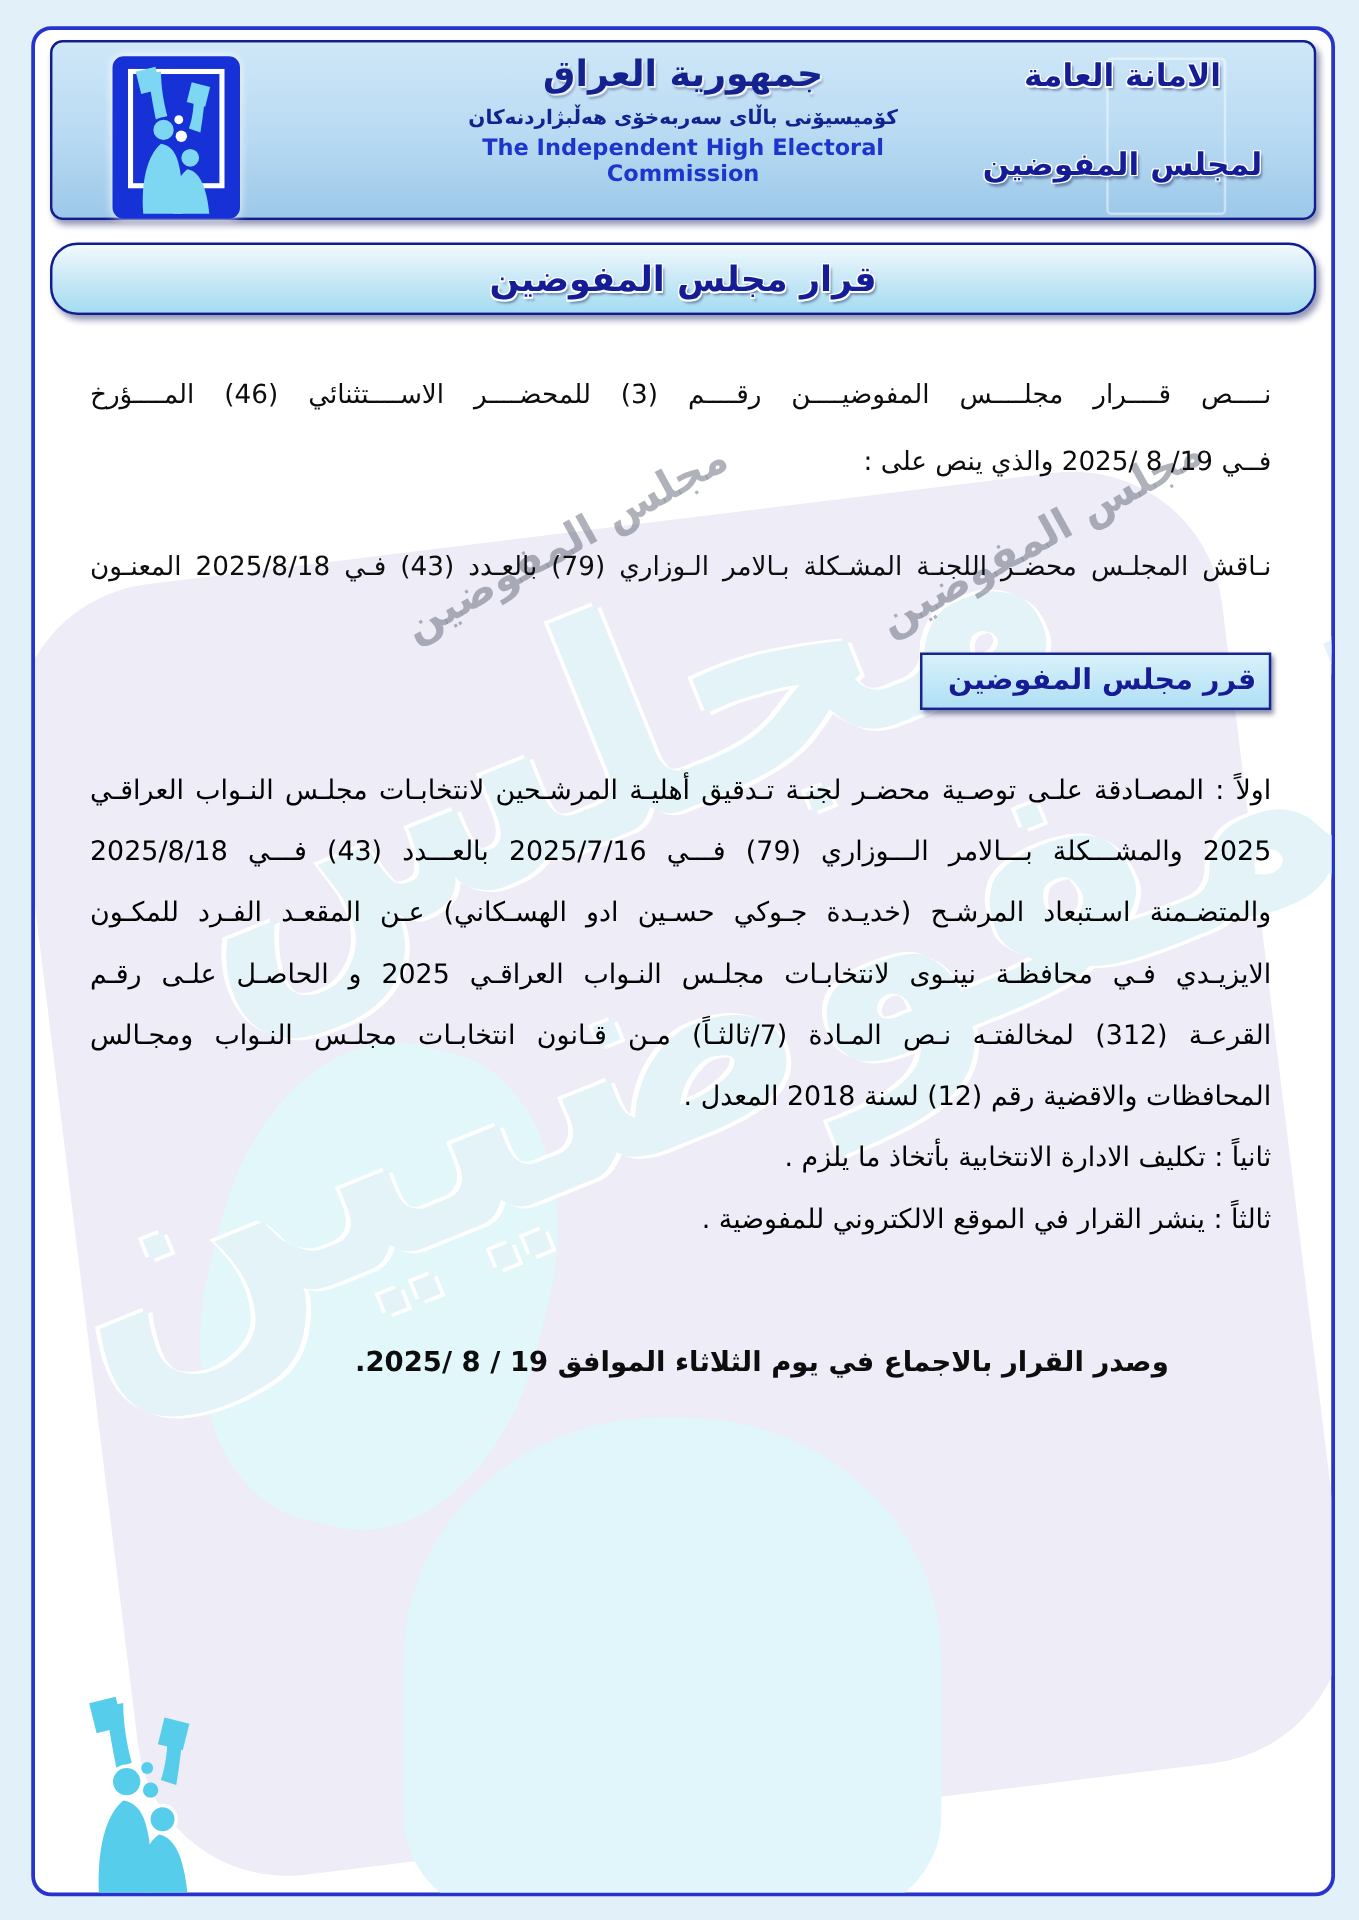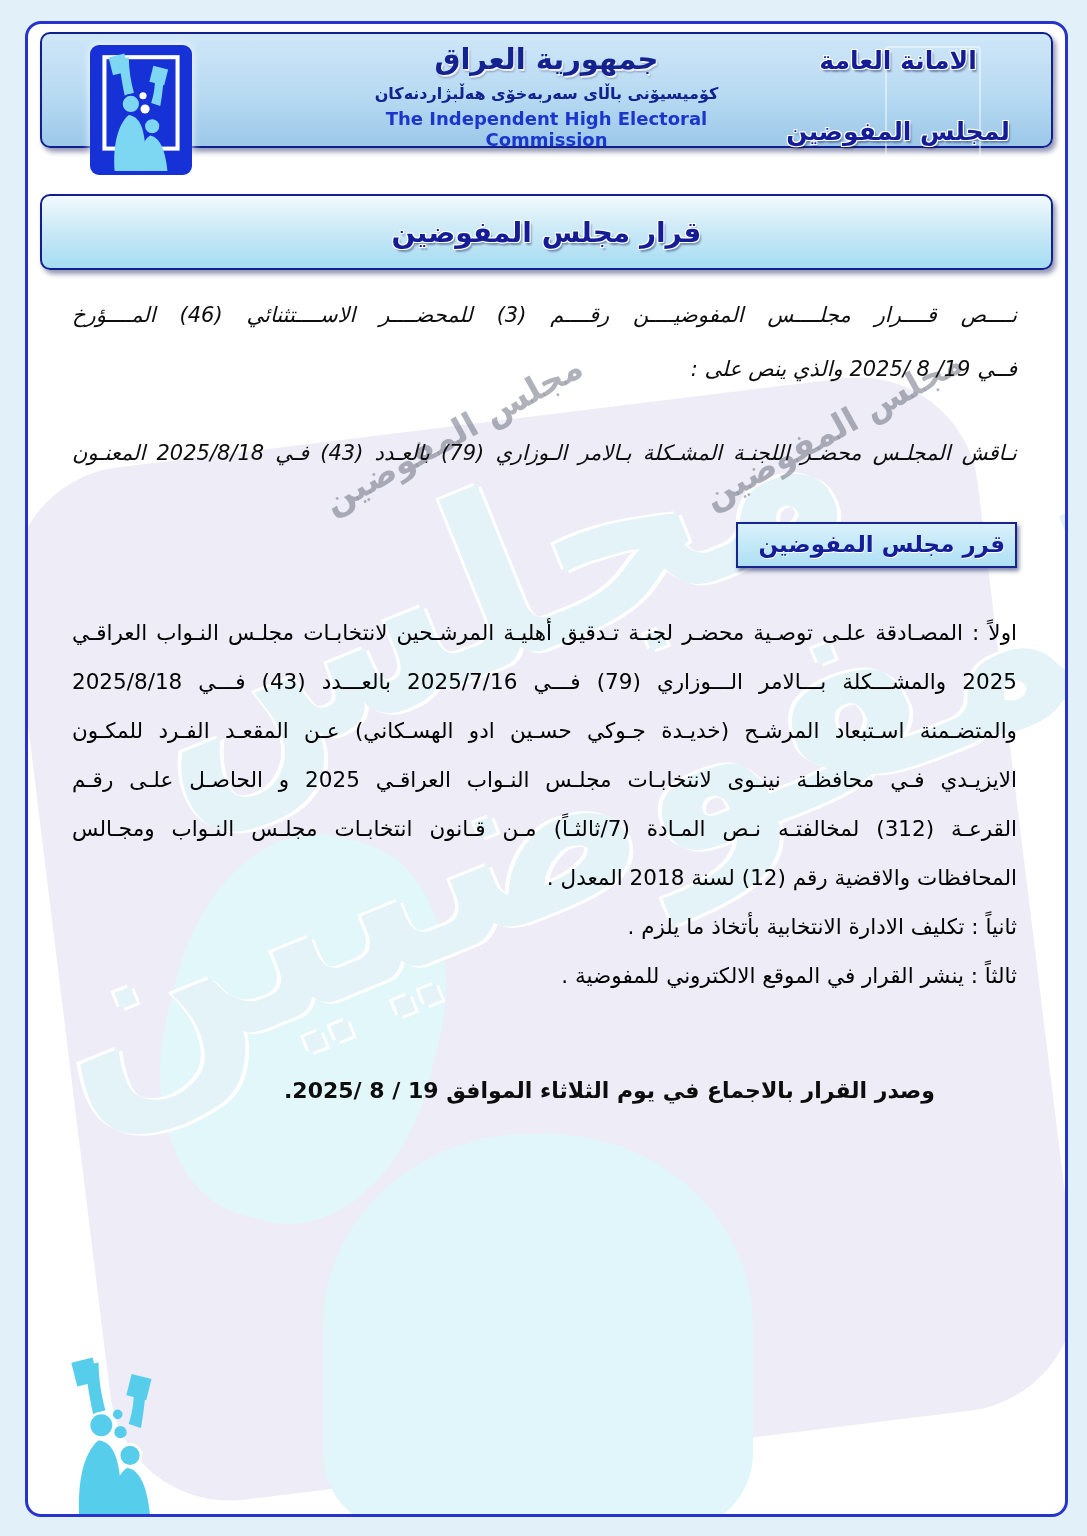--- a/index.html
+++ b/index.html
@@ -47,21 +47,21 @@
     color: rgba(110,115,130,0.55);
     transform: rotate(-29deg);
     white-space: nowrap;
   }
   .wm-gray-1 { left: 280px; top: 390px; }
   .wm-gray-2 { left: 660px; top: 385px; }
   .wm-bottom-logo { left: 8px; top: 1322px; width: 158px; height: 175px; }
   
   .header-box {
     position: absolute; z-index: 2;
-    left: 12px; right: 12px; top: 8px; height: 116px;
+    left: 12px; right: 12px; top: 8px; height: 144px;
     border: 2px solid #111f8e; border-radius: 10px;
     background: linear-gradient(180deg, #cfe7f8 0%, #b7daf2 55%, #9cc8e9 100%);
     box-shadow: 3px 4px 5px rgba(15,25,90,0.45);
     text-decoration: underline;
   }
   .logo {
     position: absolute; left: 48px; top: 11px;
     width: 102px; height: 130px;
     background: #1631d6; border-radius: 9px;
     box-shadow: 0 0 8px rgba(255,255,255,0.9);
@@ -90,38 +90,38 @@
     text-shadow: 1px 1px 0 #fff, -1px -1px 0 #fff, 1px -1px 0 #fff, -1px 1px 0 #fff, 2px 3px 2px rgba(10,20,80,0.4);
   }
   .hr-line + .hr-line { margin-top: 42px; }
   .header-right-wm {
     position: absolute; right: 70px; top: 12px; width: 96px; height: 126px;
     border: 2px solid rgba(255,255,255,0.45); border-radius: 4px; z-index: 1;
   }
   
   .title-bar {
     position: absolute; z-index: 2;
-    left: 12px; right: 12px; top: 170px; height: 76px;
-    border: 2px solid #111f8e; border-radius: 10px;
+    left: 12px; right: 12px; top: 170px; height: 58px;
+    border: 2px solid #111f8e; border-radius: 22px;
     background: linear-gradient(180deg, #f2fafd 0%, #cdeaf7 45%, #a5dcf2 100%);
     box-shadow: 3px 4px 5px rgba(15,25,90,0.45);
     display: flex; align-items: center; justify-content: center;
   }
   .title-bar .title-text {
     font-size: 28px; font-weight: bold; color: #151d96;
     text-shadow: 1px 1px 0 #fff, -1px -1px 0 #fff, 1px -1px 0 #fff, -1px 1px 0 #fff, 2px 3px 2px rgba(10,20,80,0.4);
   }
   
   .doc-body {
     position: absolute; z-index: 2;
     left: 44px; right: 48px; top: 238px; bottom: 0;
     direction: rtl; color: #0d0d0d;
   }
   .para { font-size: 21px; }
-  .p1, .p2 { font-weight: normal; line-height: 54px; font-style: italic; }
+  .p1, .p2 { font-weight: normal; line-height: 54px; }
   .p1 { margin-top: 26px; }
   .p2 { margin-top: 30px; }
   .jline { text-align: justify; text-align-last: justify; }
   .rline { text-align: right; }
   .bold { font-weight: bold; }
   .decision-box-row { margin-top: 42px; text-align: right; }
   .decision-box {
     display: inline-block;
     padding: 7px 10px 9px 20px;
     font-size: 23px; font-weight: bold; color: #151d96;

